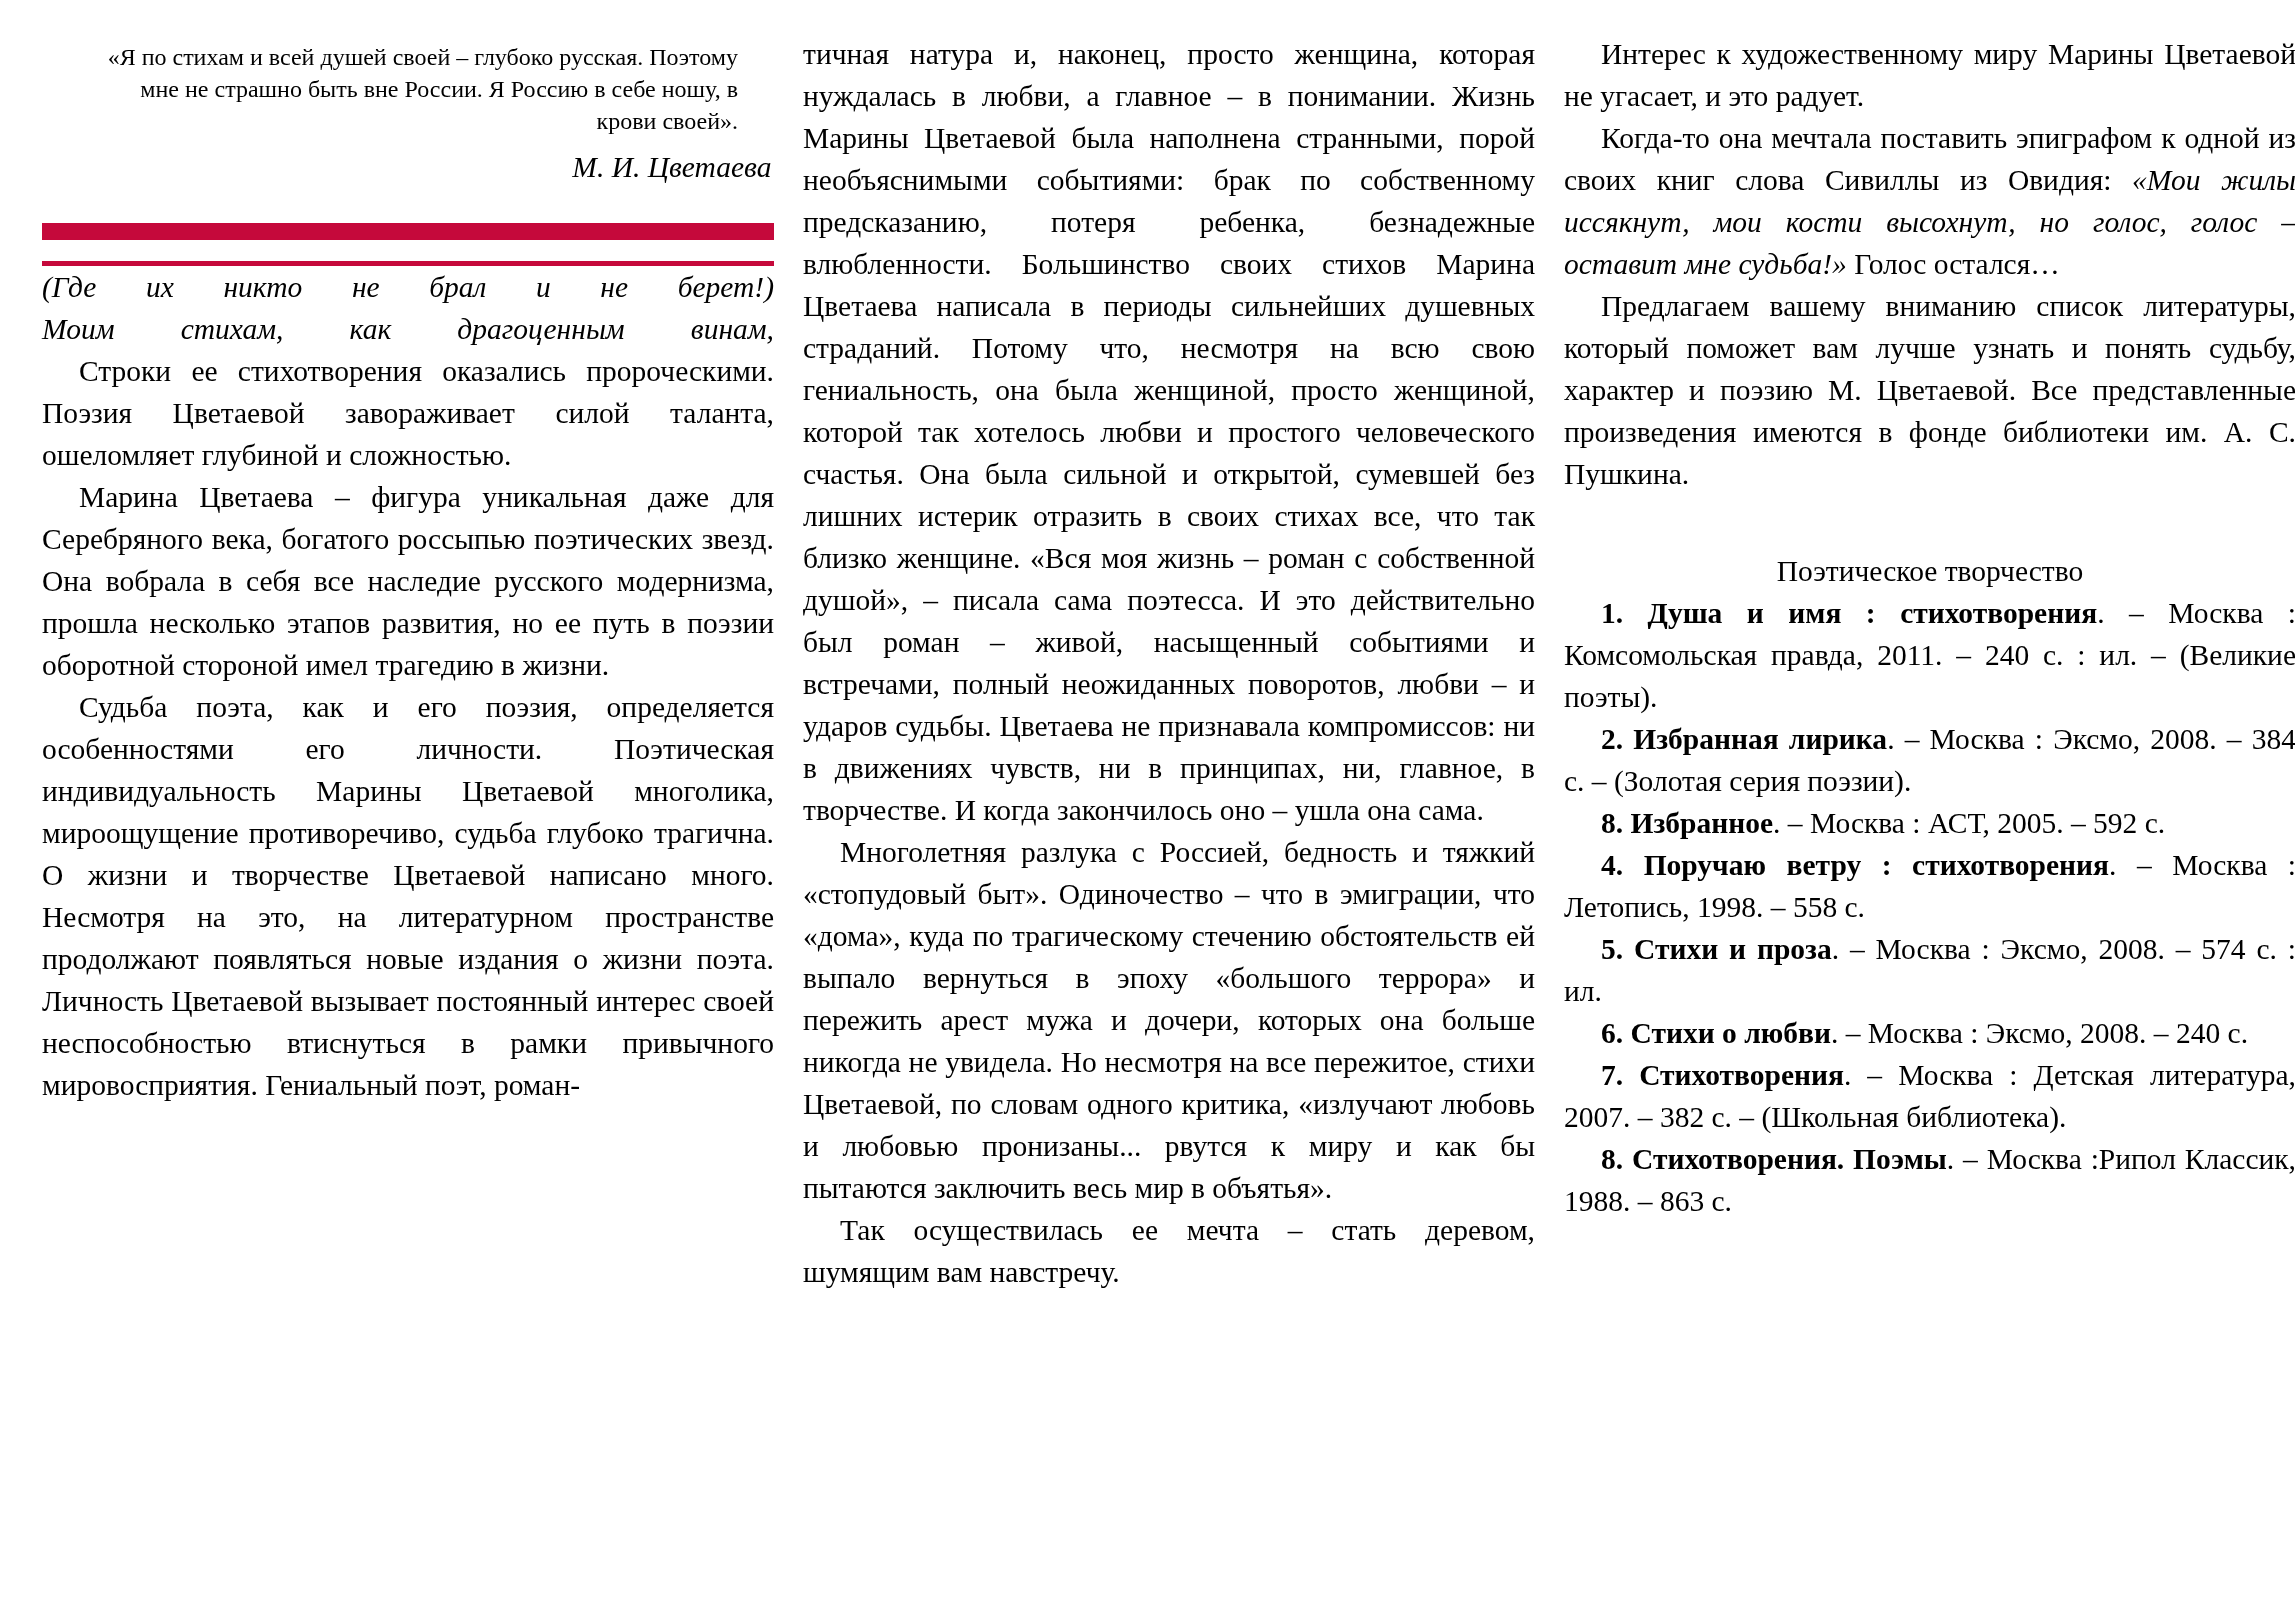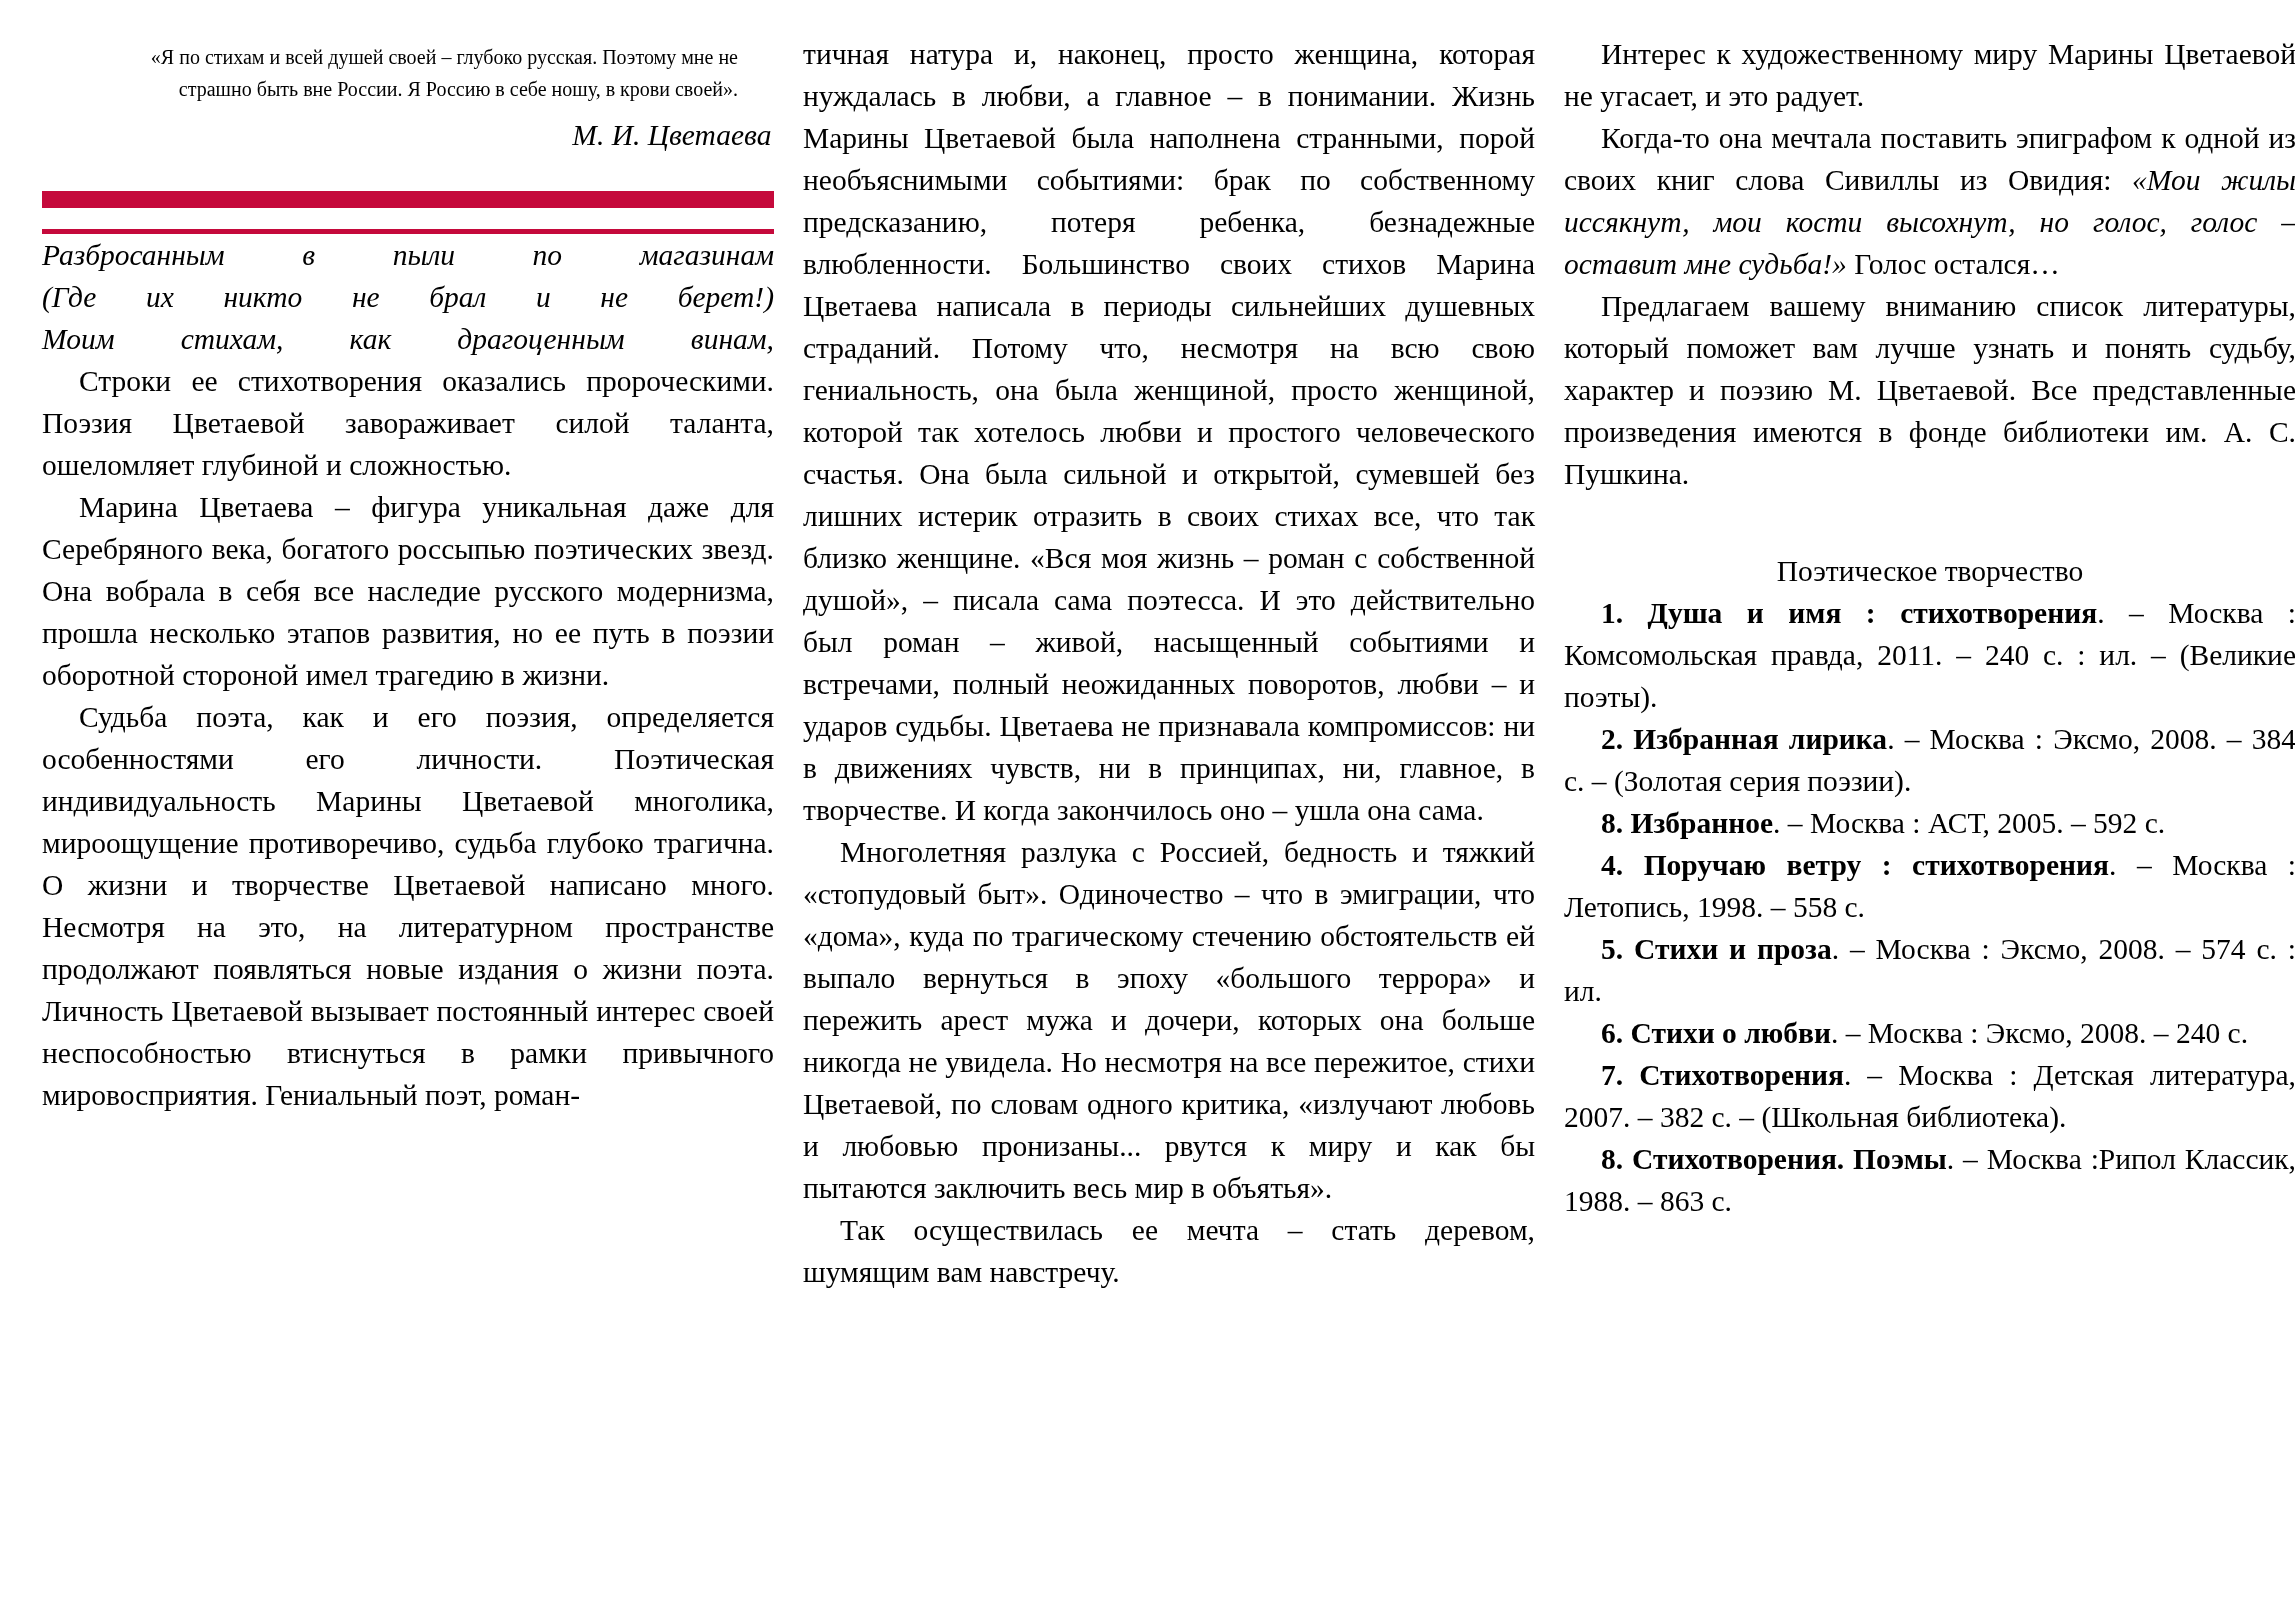--- a/index.html
+++ b/index.html
@@ -14,21 +14,21 @@
     padding: 33px 17px 0 42px;
     display: flex; gap: 29px;
   }
   .col {
     width: 732px; flex: 0 0 auto;
     font-size: 29.5px; line-height: 42px;
     text-align: justify;
   }
   .col p { margin: 0; text-indent: 37px; }
   .epigraph {
-    font-size: 20px; line-height: 32px;
+    font-size: 24px; line-height: 32px;
     text-align: right; text-indent: 0;
     margin: 7.9px 36px 0 62px;
   }
   .signature {
     text-align: right; font-style: italic;
     line-height: 37px; margin: 11.8px 2.6px 0 0;
   }
   .accent-bar { background: #C5093B; }
   .bar-thick { height: 17px; margin-top: 37px; }
   .bar-thin  { height: 4.6px;  margin-top: 21.6px; }
@@ -49,21 +49,20 @@
 <body>
 
 <div class="page">
 
   <div class="col">
     <div class="epigraph">«Я по стихам и всей душей своей – глубоко русская. Поэтому мне не страшно быть вне России. Я Россию в себе ношу, в крови своей».</div>
     <div class="signature">М. И. Цветаева</div>
     <div class="accent-bar bar-thick" style="background: rgb(197, 9, 59);"></div>
     <div class="accent-bar bar-thin" style="background: rgb(197, 9, 59);"></div>
     <div class="poem">
-      <div class="poem-line">Разбросанным в пыли по магазинам</div>
       <div class="poem-line">(Где их никто не брал и не берет!)</div>
       <div class="poem-line">Моим стихам, как драгоценным винам,</div>
     </div>
     <p>Строки ее стихотворения оказались пророческими. Поэзия Цветаевой завораживает силой таланта, ошеломляет глубиной и сложностью.</p>
     <p>Марина Цветаева – фигура уникальная даже для Серебряного века, богатого россыпью поэтических звезд. Она вобрала в себя все наследие русского модернизма, прошла несколько этапов развития, но ее путь в поэзии оборотной стороной имел трагедию в жизни.</p>
     <p>Судьба поэта, как и его поэзия, определяется особенностями его личности. Поэтическая индивидуальность Марины Цветаевой многолика, мироощущение противоречиво, судьба глубоко трагична. О жизни и творчестве Цветаевой написано много. Несмотря на это, на литературном пространстве продолжают появляться новые издания о жизни поэта. Личность Цветаевой вызывает постоянный интерес своей неспособностью втиснуться в рамки привычного мировосприятия. Гениальный поэт, роман-</p>
   </div>
 
   <div class="col">
     <p class="no-indent">тичная натура и, наконец, просто женщина, которая нуждалась в любви, а главное – в понимании. Жизнь Марины Цветаевой была наполнена странными, порой необъяснимыми событиями: брак по собственному предсказанию, потеря ребенка, безнадежные влюбленности. Большинство своих стихов Марина Цветаева написала в периоды сильнейших душевных страданий. Потому что, несмотря на всю свою гениальность, она была женщиной, просто женщиной, которой так хотелось любви и простого человеческого счастья. Она была сильной и открытой, сумевшей без лишних истерик отразить в своих стихах все, что так близко женщине. «Вся моя жизнь – роман с собственной душой», – писала сама поэтесса. И это действительно был роман – живой, насыщенный событиями и встречами, полный неожиданных поворотов, любви – и ударов судьбы. Цветаева не признавала компромиссов: ни в движениях чувств, ни в принципах, ни, главное, в творчестве. И когда закончилось оно – ушла она сама.</p>

